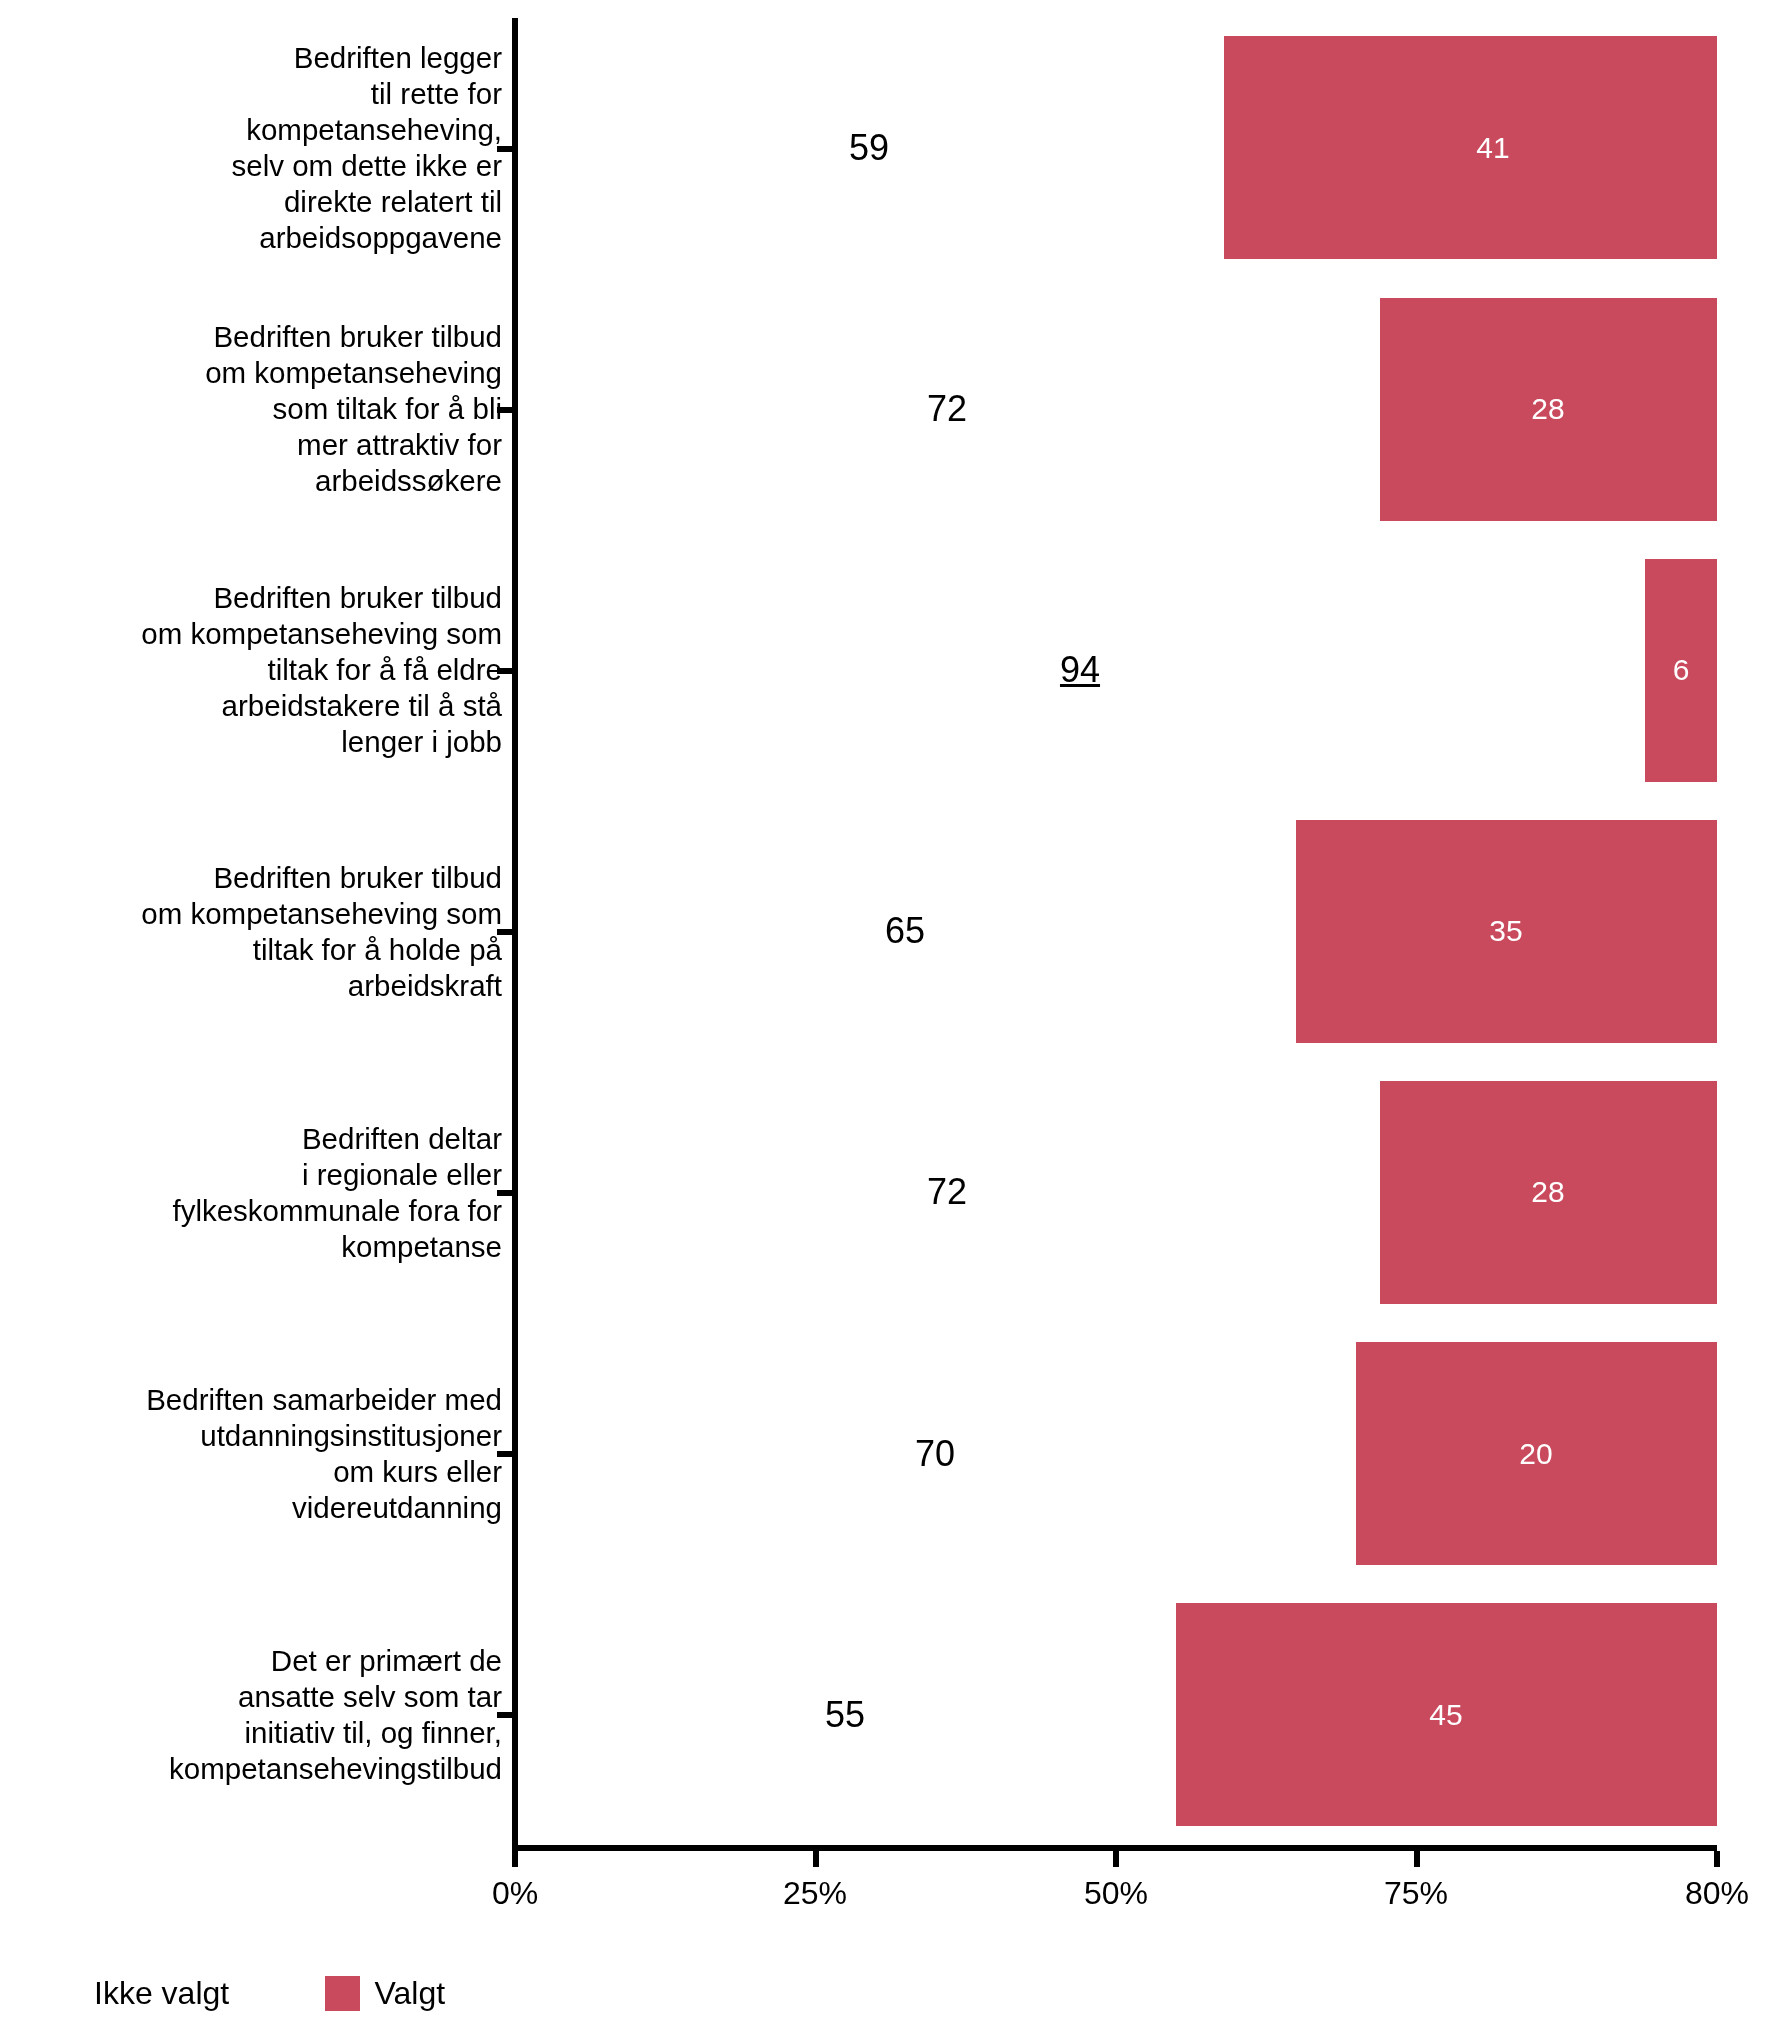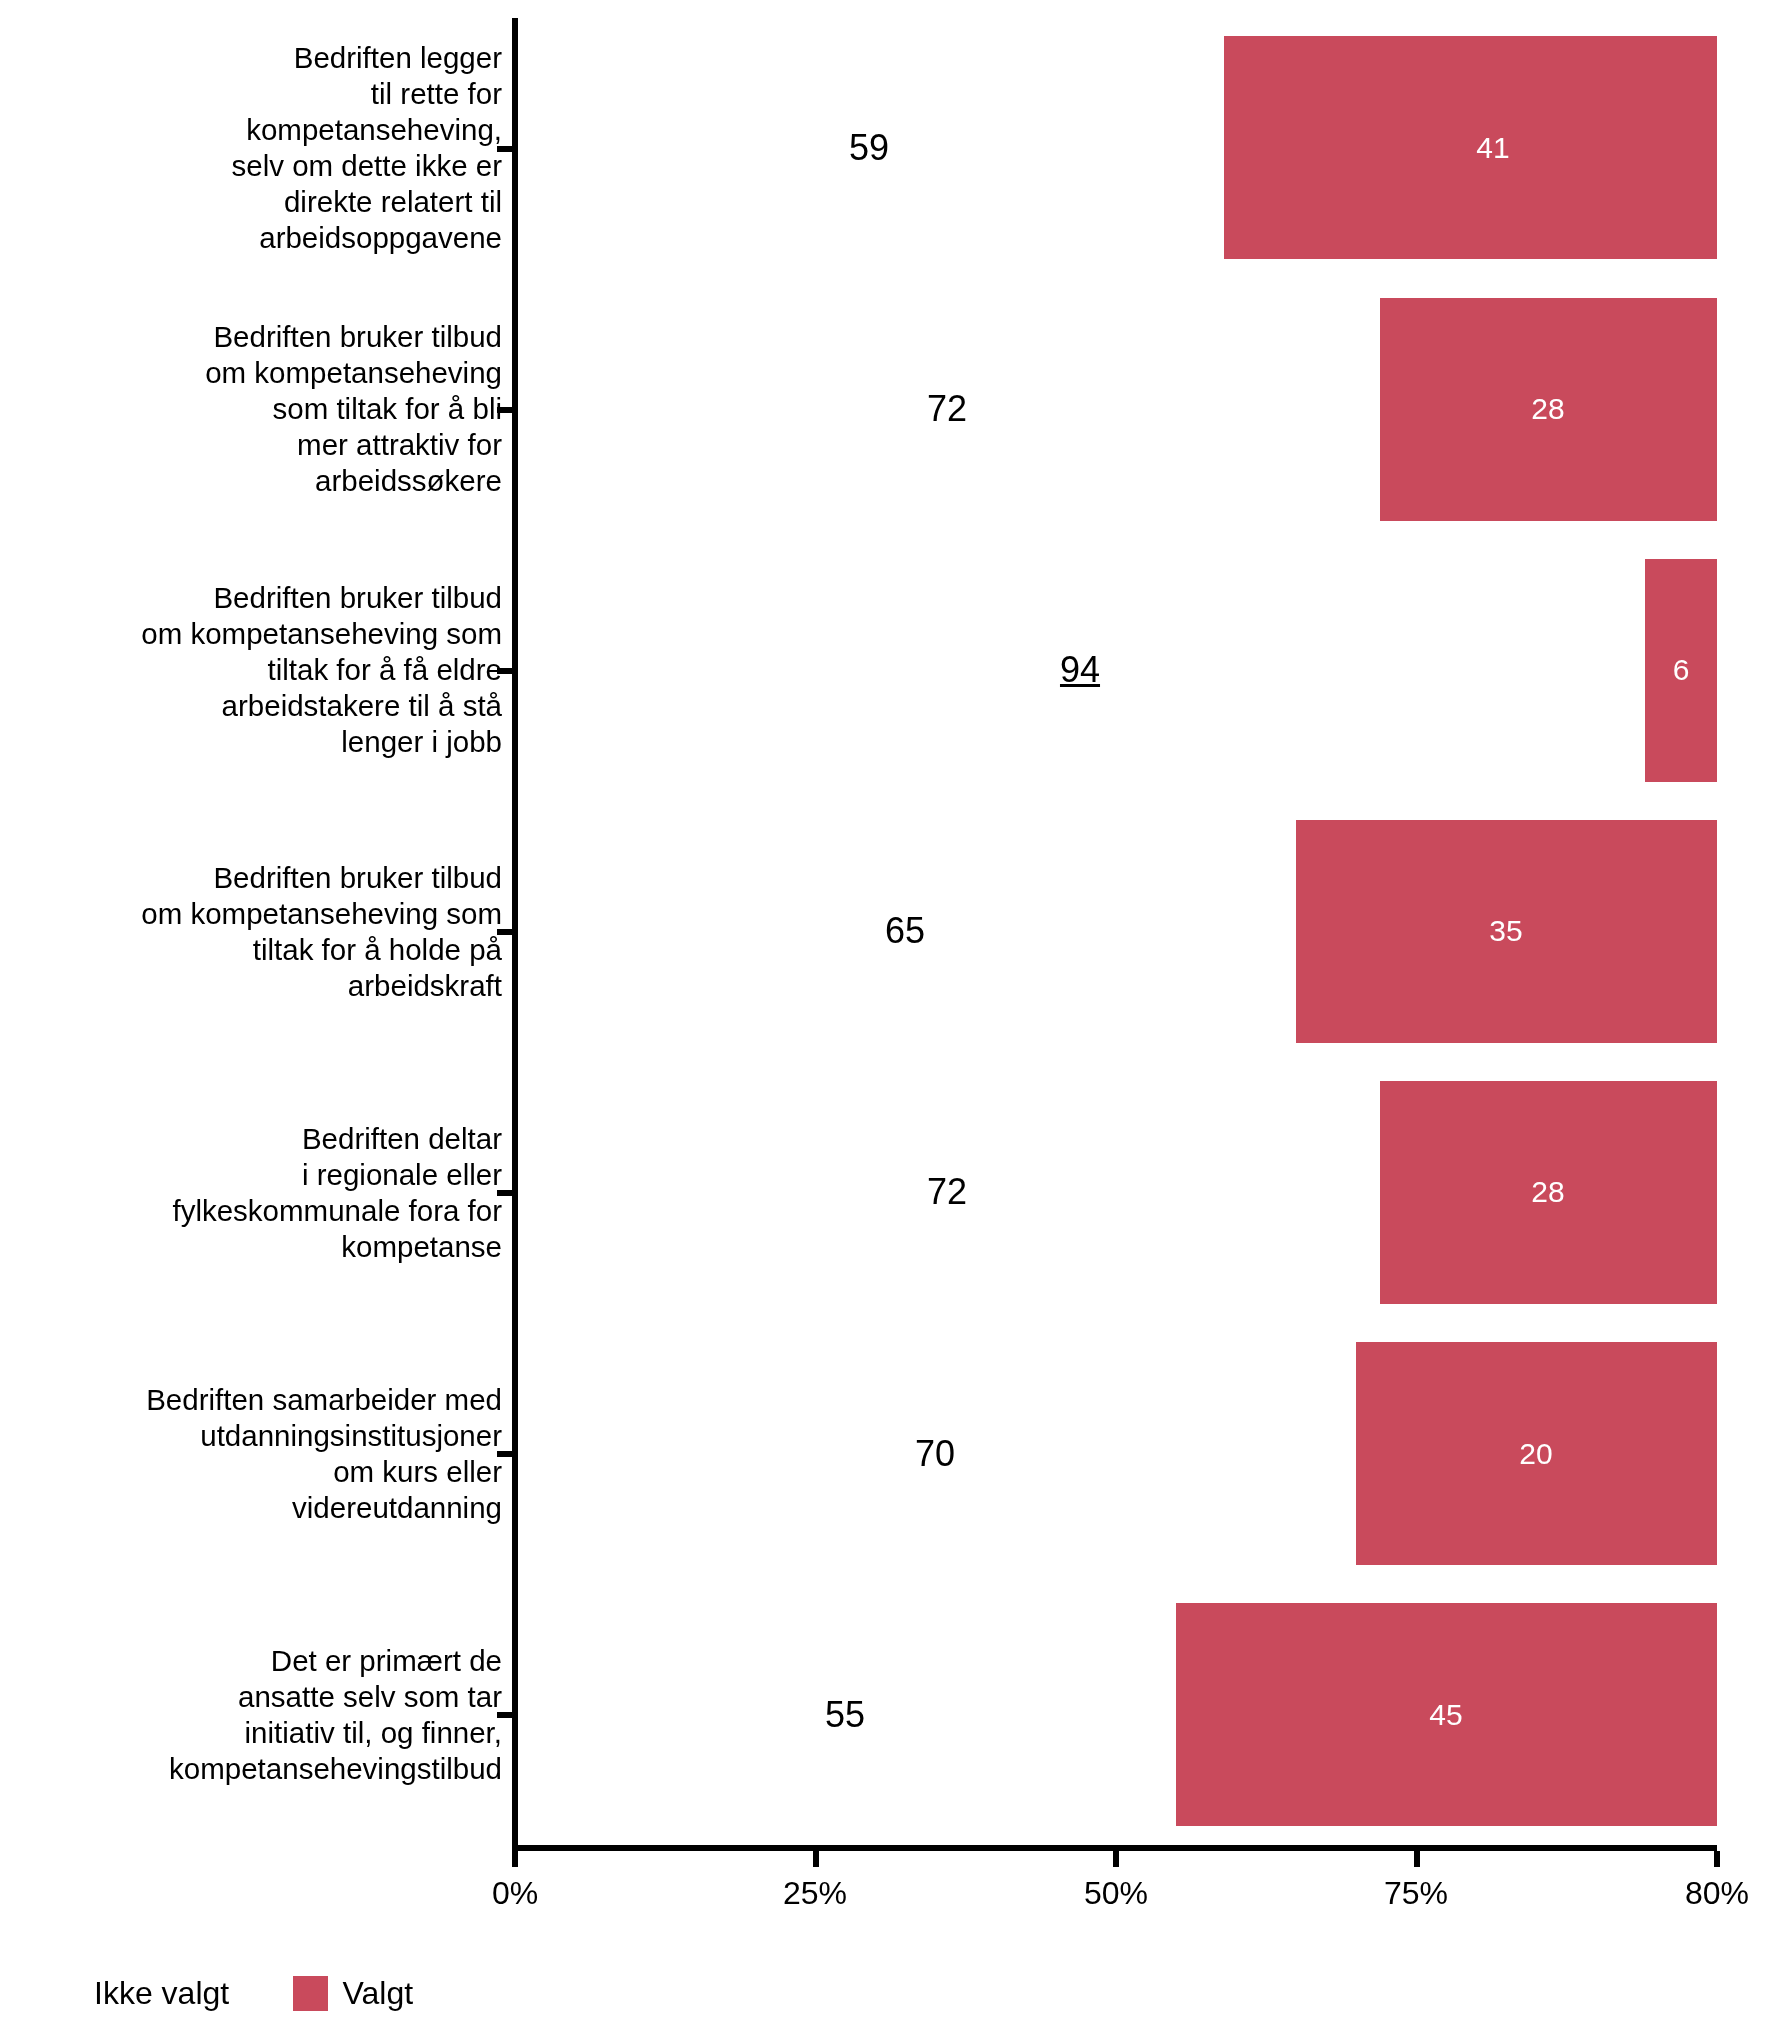--- a/index.html
+++ b/index.html
@@ -105,20 +105,21 @@
     padding-left: 94px;
     box-sizing: border-box;
   }
   .legend-entry {
     display: flex;
     flex-direction: row;
     align-items: center;
   }
   .legend-entry.reversed {
     flex-direction: row-reverse;
+    gap: 32px;
   }
   .legend-swatch {
     width: 35px;
     height: 35px;
     display: inline-block;
   }
   .legend-label {
     font-size: 32px;
     line-height: 35px;
     color: #000000;

